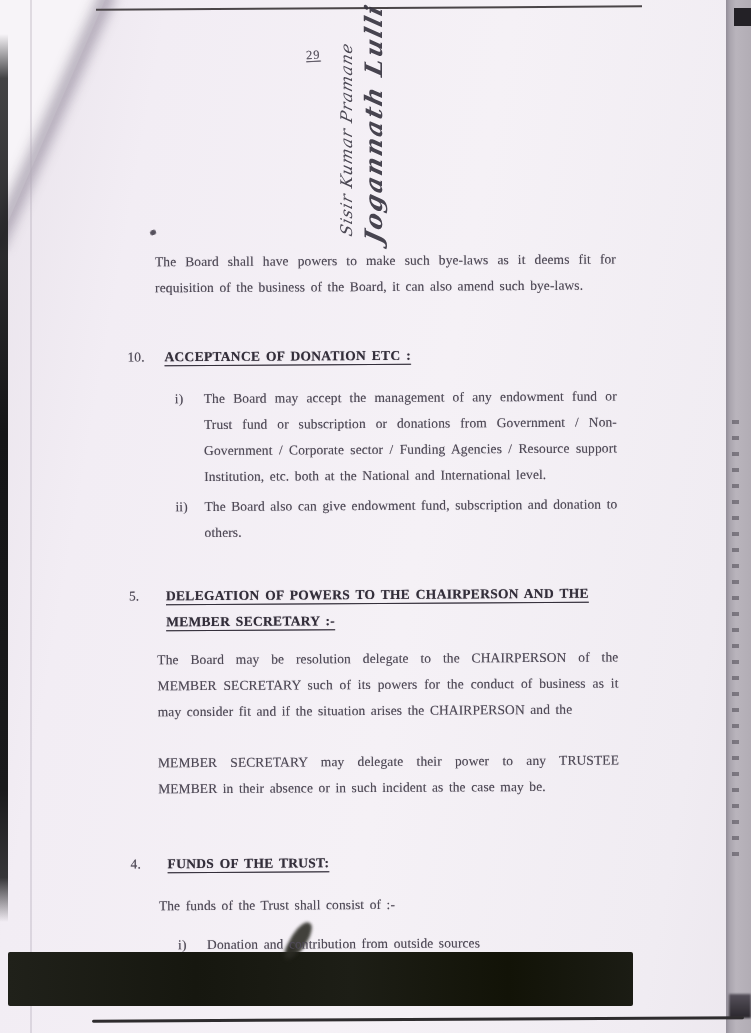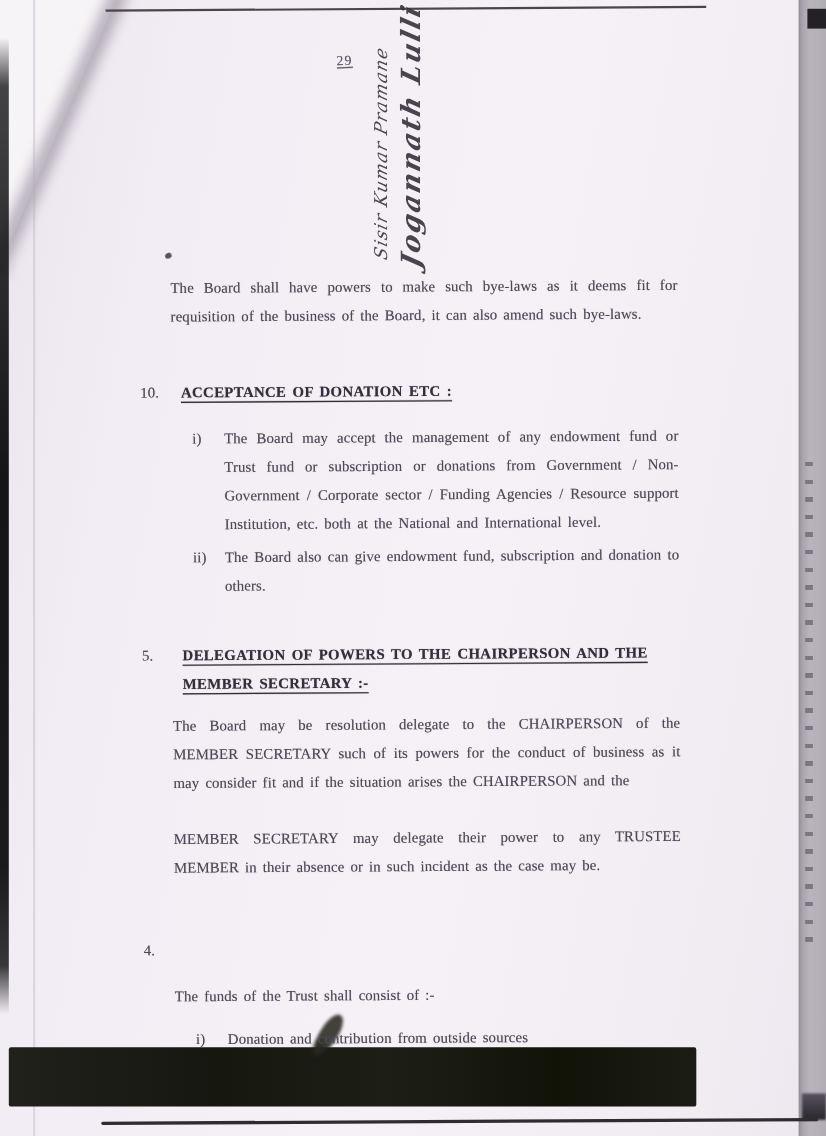--- a/index.html
+++ b/index.html
@@ -168,20 +168,21 @@
     <span>
       <span class="sec-heading">DELEGATION OF POWERS TO THE CHAIRPERSON AND THE</span><br>
       <span class="sec-heading">MEMBER SECRETARY :-</span>
     </span>
   </div>
   <div class="p indent mt12">The Board may be resolution delegate to the CHAIRPERSON of the MEMBER SECRETARY  such of its powers for the conduct of business as it may consider fit and if the situation arises the CHAIRPERSON and the</div>
   <div class="p indent mt25">MEMBER SECRETARY may delegate their power to any TRUSTEE MEMBER in their absence or in such incident as the case may be.</div>
 
   <div class="sec-row mt26">
     <span class="sec-num">4.</span>
+    <span class="sec-heading">FUNDS OF THE TRUST:</span>
   </div>
   <div class="p indent mt16">The funds of the Trust shall consist of :-</div>
   <div class="item-row mt13">
     <span class="item-marker">i)</span>
     <span class="item-text">Donation and contribution from outside sources</span>
   </div>
 
 </div>
 
 </body></html>

